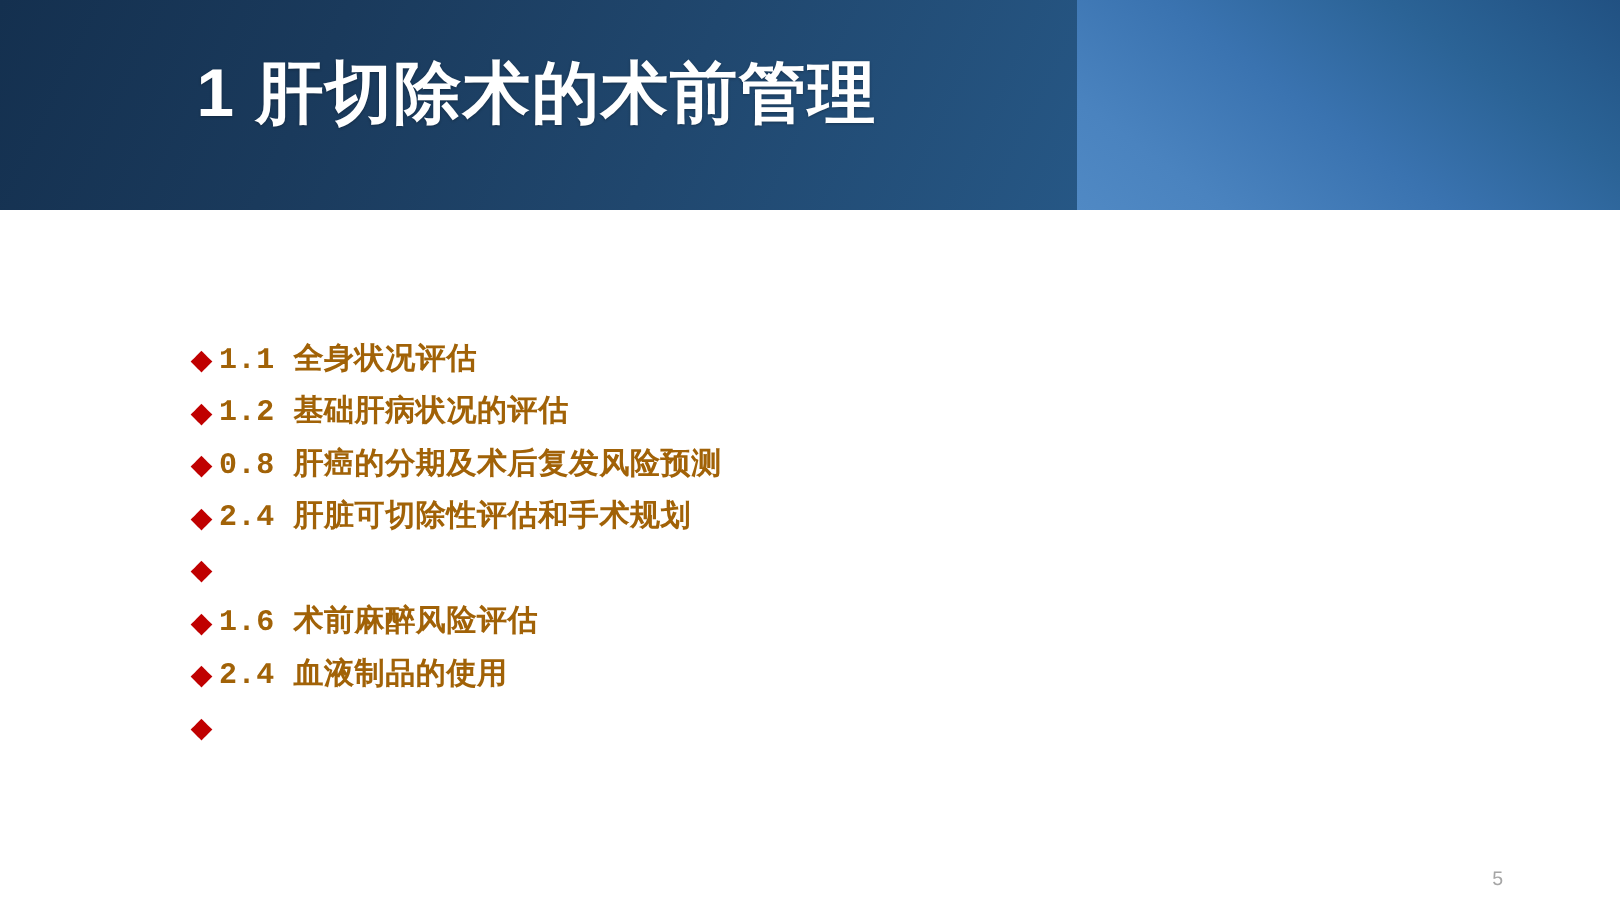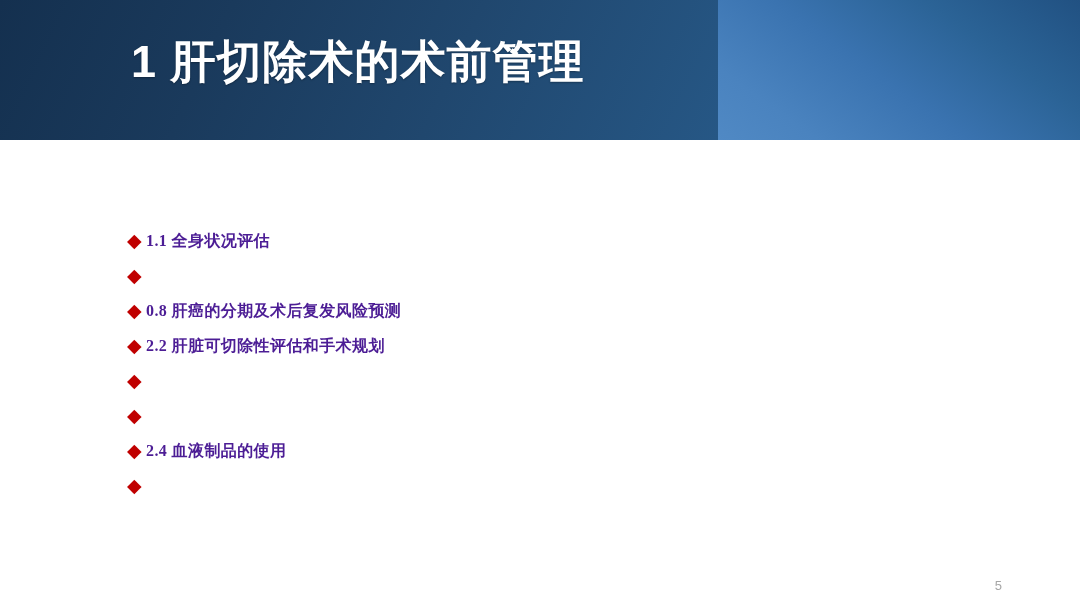--- a/index.html
+++ b/index.html
@@ -85,25 +85,25 @@
   .bullet-marker {
     display: inline-block;
     width: 19px;
     font-size: 19px;
     line-height: 35px;
     color: #c00000;
     flex: 0 0 auto;
     transform: translateY(1px);
   }
   .bullet-text {
-    font-family: Liberation Serif, serif;
-    font-size: 16px;
+    font-family: Liberation Mono, monospace;
+    font-size: 20px;
     line-height: 35px;
     font-weight: 600;
-    color: #4c1d95;
+    color: #a16207;
     letter-spacing: 0.4px;
   }
 
   
   .page-number {
     position: absolute;
     right: 78px;
     bottom: 14px;
     font-family: "Liberation Sans", sans-serif;
     font-size: 13px;
@@ -125,38 +125,40 @@
   <div class="body-area">
     <ul class="bullet-list">
 
       <li class="bullet-item">
         <span class="bullet-marker">◆</span>
         <span class="bullet-text">1.1 全身状况评估</span>
       </li>
 
       <li class="bullet-item">
         <span class="bullet-marker">◆</span>
+        <span class="bullet-text">1.2 基础肝病状况的评估</span>
       </li>
 
       <li class="bullet-item">
         <span class="bullet-marker">◆</span>
         <span class="bullet-text">0.8 肝癌的分期及术后复发风险预测</span>
       </li>
 
       <li class="bullet-item">
         <span class="bullet-marker">◆</span>
-        <span class="bullet-text">2.2 肝脏可切除性评估和手术规划</span>
+        <span class="bullet-text">2.4 肝脏可切除性评估和手术规划</span>
       </li>
 
       <li class="bullet-item">
         <span class="bullet-marker">◆</span>
       </li>
 
       <li class="bullet-item">
         <span class="bullet-marker">◆</span>
+        <span class="bullet-text">1.6 术前麻醉风险评估</span>
       </li>
 
       <li class="bullet-item">
         <span class="bullet-marker">◆</span>
         <span class="bullet-text">2.4 血液制品的使用</span>
       </li>
 
       <li class="bullet-item">
         <span class="bullet-marker">◆</span>
       </li>

